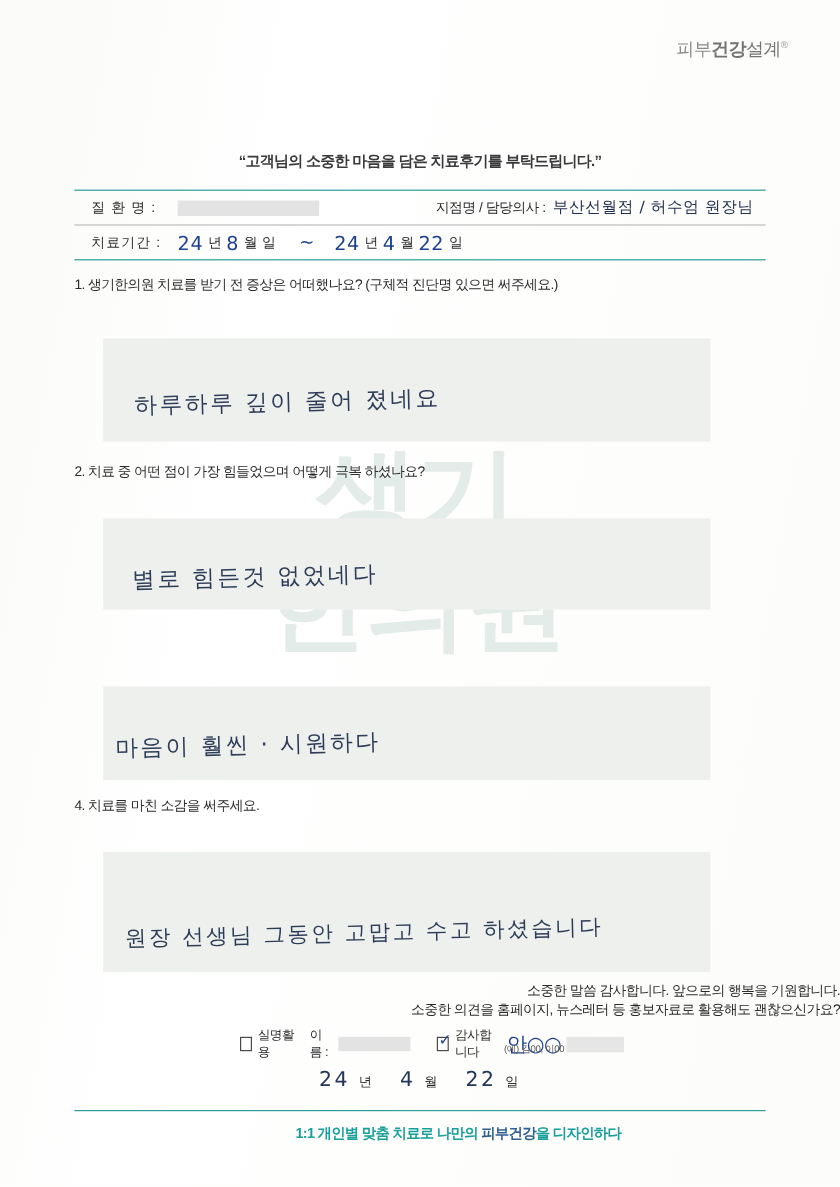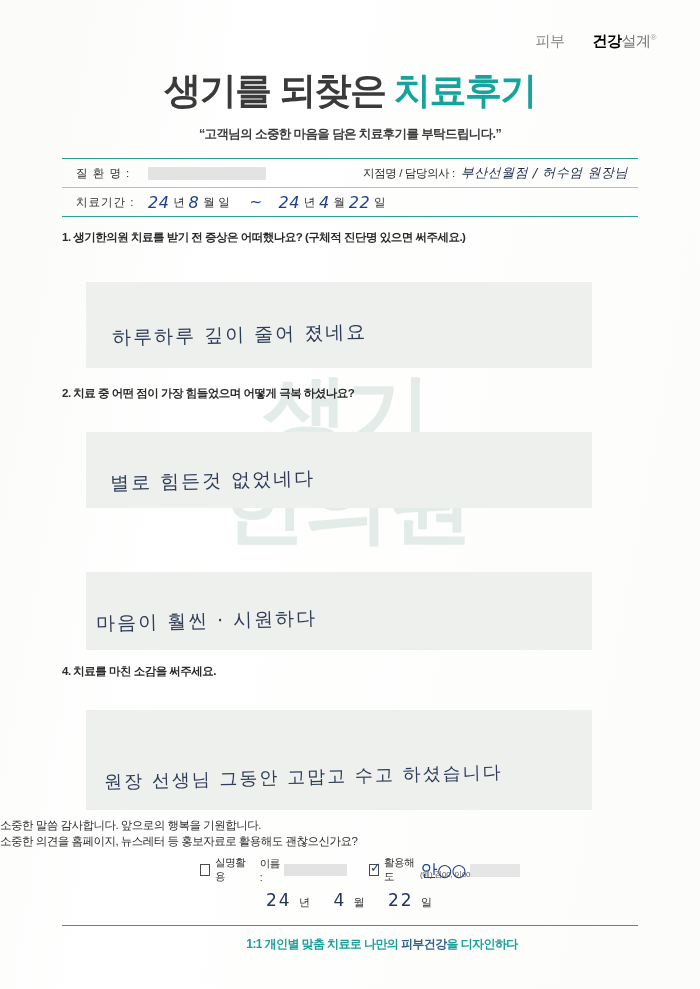--- a/index.html
+++ b/index.html
@@ -29,21 +29,21 @@
   .brand {
     position: absolute;
     top: 32px;
     right: 44px;
     font-size: 15px;
     letter-spacing: -0.5px;
     color: #6b6b6b;
     white-space: nowrap;
   }
   .brand .b1 { color: #8a8a8a; font-weight: 400; }
-  .brand .b2 { color: #000000; font-weight: 700; margin-left: 28px; }
+  .brand .b2 { color: #737373; font-weight: 700; }
   .brand .b3 { color: #737373; font-weight: 400; }
   .brand .reg { font-size: 8px; vertical-align: super; color: #9a9a9a;}
 
   .title {
     position: absolute;
     top: 66px;
     left: 0;
     width: 700px;
     text-align: center;
     font-size: 37px;
@@ -93,29 +93,28 @@
     height: 13px;
     background: #e3e3e3;
     border-radius: 1px;
   }
   .hand {
     font-family: "DejaVu Sans", sans-serif;
     color: #1d3f8f;
     font-size: 13px;
     white-space: nowrap;
     letter-spacing: 0.5px;
-    font-style: italic;
   }
   .hand-dark { color: #23314f; }
 
   .q {
     position: absolute;
     left: 62px;
     font-size: 11.5px;
-    font-weight: 700;
+    font-weight: 400;
     color: #2b2b2b;
     letter-spacing: -0.5px;
     white-space: nowrap;
   }
   .answer-box {
     position: absolute;
     left: 86px;
     background: #eef0ee;
     border: none;
   }
@@ -143,21 +142,21 @@
     letter-spacing: -3px;
     text-align: center;
     pointer-events: none;
     opacity: .85;
   }
 
   .closing {
     position: absolute;
     left: 0;
     width: 700px;
-    text-align: left;
+    text-align: right;
     font-size: 11.5px;
     color: #2b2b2b;
     letter-spacing: -0.5px;
   }
 
   .consent-row {
     position: absolute;
     left: 200px;
     top: 856px;
     width: 320px;
@@ -247,23 +246,20 @@
 </head>
 <body>
 
 <div class="page">
   <div class="paper-tint"></div>
 
   <div class="brand">
     <span class="b1">피부</span><span class="b2">건강</span><span class="b3">설계</span><span class="reg">®</span>
   </div>
 
-  <div class="title">
-    <span>생기를 되찾은 </span><span class="accent">치료후기</span>
-  </div>
   <div class="subtitle">“고객님의 소중한 마음을 담은 치료후기를 부탁드립니다.”</div>
 
   <div class="watermark">생기<br>한의원</div>
 
   <div class="form-box">
     <div class="form-row top">
       <div class="label-cell" style="width:72px;">질 환 명 :</div>
       <div class="redact" style="width:118px;"></div>
       <div style="flex:1;"></div>
       <div style="white-space:nowrap;">지점명 / 담당의사 :</div>
@@ -303,21 +299,21 @@
 
   <div class="closing" style="top:818px;">소중한 말씀 감사합니다. 앞으로의 행복을 기원합니다.</div>
   <div class="closing" style="top:834px;">소중한 의견을 홈페이지, 뉴스레터 등 홍보자료로 활용해도 괜찮으신가요?</div>
 
   <div class="consent-row">
     <span class="chk"></span>
     <span>실명활용</span>
     <span style="margin-left:12px;">이름 :</span>
     <span class="name-line"></span>
     <span class="chk checked" style="margin-left:22px;"></span>
-    <span>활용해도</span>
+    <span>감사합니다</span>
     <span class="sign-hand">안○○</span>
     <span class="sign-blank"></span>
   </div>
   <div class="sign-note">(예) 김00, 이00</div>
 
   <div class="date-hand">
     <span>24</span>
     <span style="font-size:11px;font-family:'Liberation Sans',sans-serif;color:#2b2b2b;">년</span>
     <span style="margin-left:14px;">4</span>
     <span style="font-size:11px;font-family:'Liberation Sans',sans-serif;color:#2b2b2b;">월</span>

